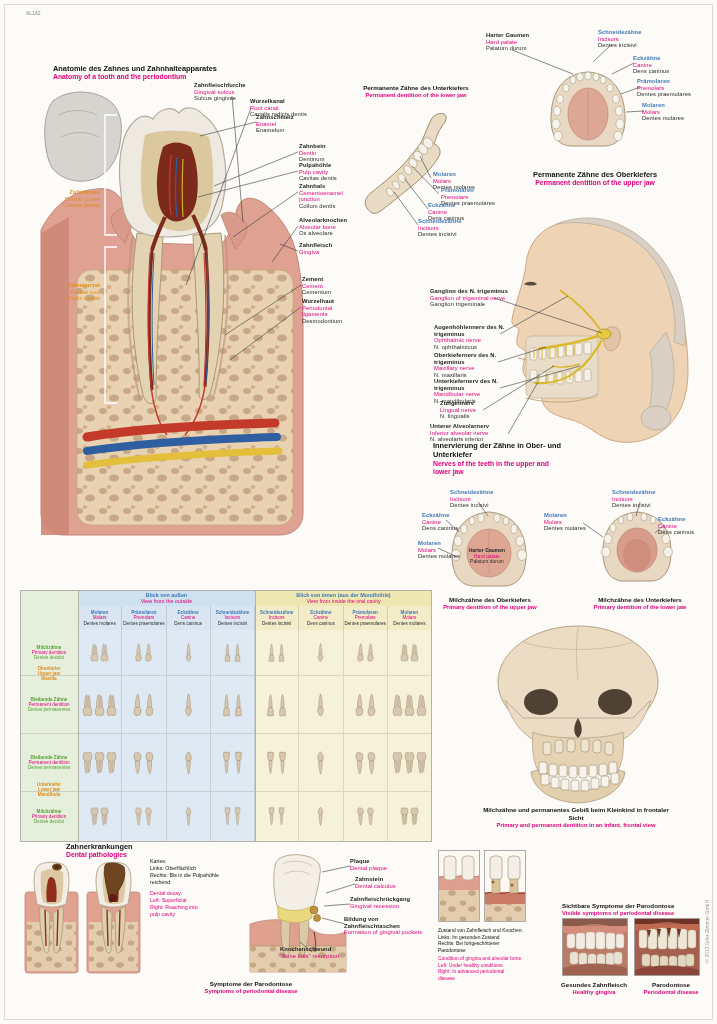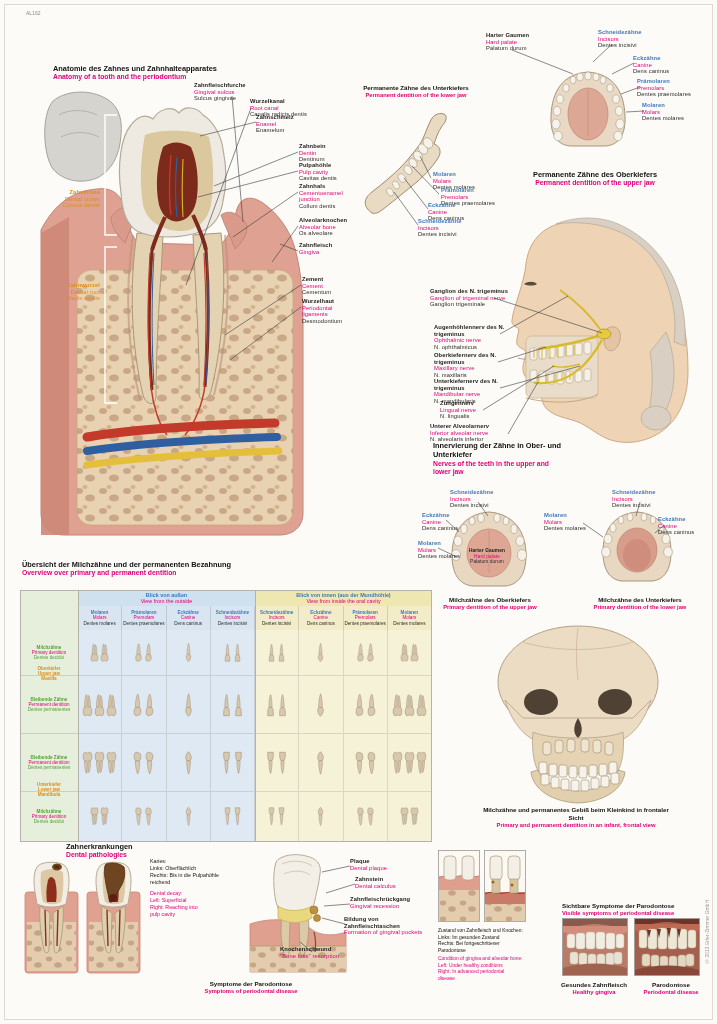--- a/index.html
+++ b/index.html
@@ -375,24 +375,20 @@
   <div class="lbl" style="left:430px;top:423px;width:84px;">
       <span class="l-de">Unterer Alveolarnerv</span>
       <span class="l-en">Inferior alveolar nerve</span>
       <span class="l-la">N. alveolaris inferior</span>
     </div>
   <div class="caption left" style="left:433px;top:441px;width:130px;">
     <span class="t-de">Innervierung der Zähne in Ober- und Unterkiefer</span>
     <span class="t-en">Nerves of the teeth in the upper and lower jaw</span>
   </div>
 
-  <div class="sec-title" style="left:22px;top:560px;">
-    <span class="t-de">Übersicht der Milchzähne und der permanenten Bezahnung</span>
-    <span class="t-en">Overview over primary and permanent dentition</span>
-  </div>
   <div class="abs bg-green" style="left:20px;top:590px;width:58px;height:40px;"></div>
   <div class="band1 bg-blue" style="left:78px;top:590px;width:177px;">
       <span class="l-de">Blick von außen</span>
       <span class="l-en">View from the outside</span>
     </div>
   <div class="band1 bg-yellow" style="left:255px;top:590px;width:177px;">
       <span class="l-de">Blick von innen (aus der Mundhöhle)</span>
       <span class="l-en">View from inside the oral cavity</span>
     </div>
   <div id="col-heads">

